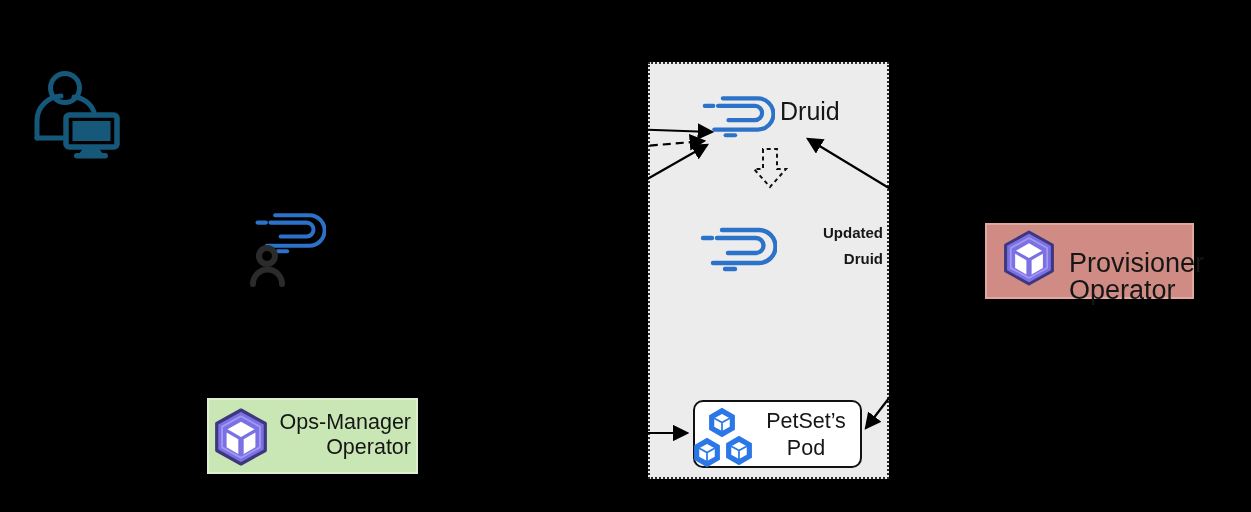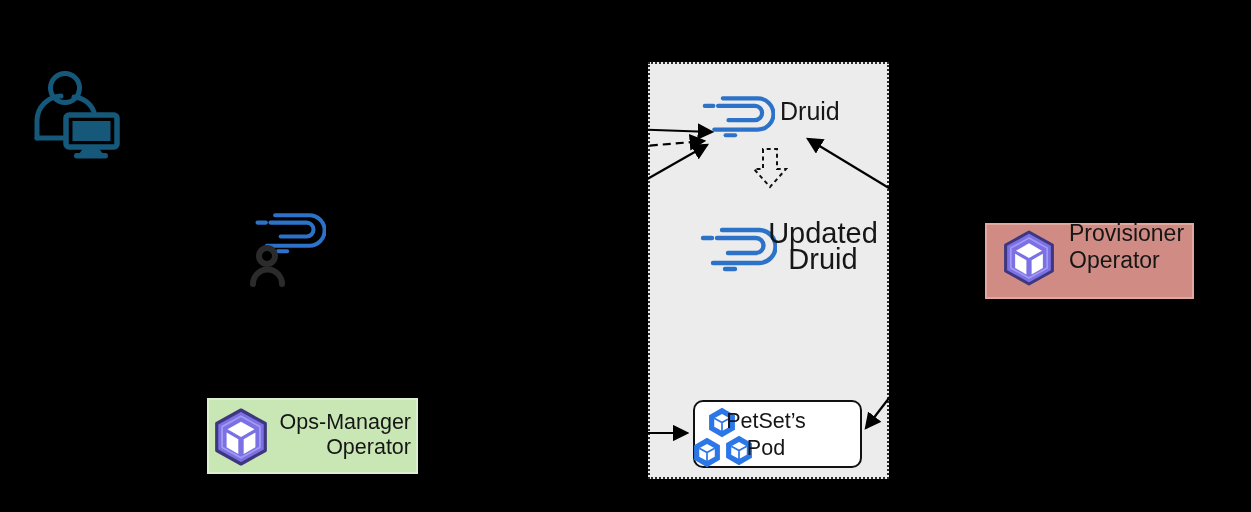--- a/index.html
+++ b/index.html
@@ -22,28 +22,28 @@
     left:985px;top:223px;width:209px;height:76px;box-sizing:border-box;
     background:#d08c84;border:2px solid #e0a89e;z-index:1;
   }
   #petset-box{
     left:693px;top:400px;width:169px;height:68px;box-sizing:border-box;
     background:#ffffff;border:2.5px solid #111;border-radius:10px;z-index:1;
   }
   #overlay{position:absolute;left:0;top:0;z-index:2;pointer-events:none;}
   .lbl{position:absolute;z-index:3;white-space:nowrap;}
   #druid-label{left:780px;top:97px;font-size:25px;}
-  #updated-druid-label{left:763px;top:220px;width:120px;text-align:center;
-    font-size:29px;line-height:26px;}
-  #petset-label{left:723px;top:408px;width:86px;text-align:center;
+  #updated-druid-label{left:763px;top:220px;width:120px;text-align:right;
+    font-size:15px;line-height:26px;font-weight:bold;}
+  #petset-label{left:763px;top:408px;width:86px;text-align:center;
     font-size:21.5px;line-height:27px;}
   #ops-label{left:271px;top:410px;width:140px;text-align:right;
     font-size:21.5px;line-height:25px;}
-  #prov-label{left:1069px;top:220px;text-align:left;
-    font-size:23px;line-height:27px;}
+  #prov-label{left:1069px;top:250px;text-align:left;
+    font-size:27px;line-height:27px;}
   .lbl div{white-space:nowrap;}
 </style>
 </head>
 <body>
 
 <div id="canvas">
 
   <div id="cluster-box" class="abs"></div>
   <div id="ops-box" class="abs"></div>
   <div id="prov-box" class="abs"></div>

